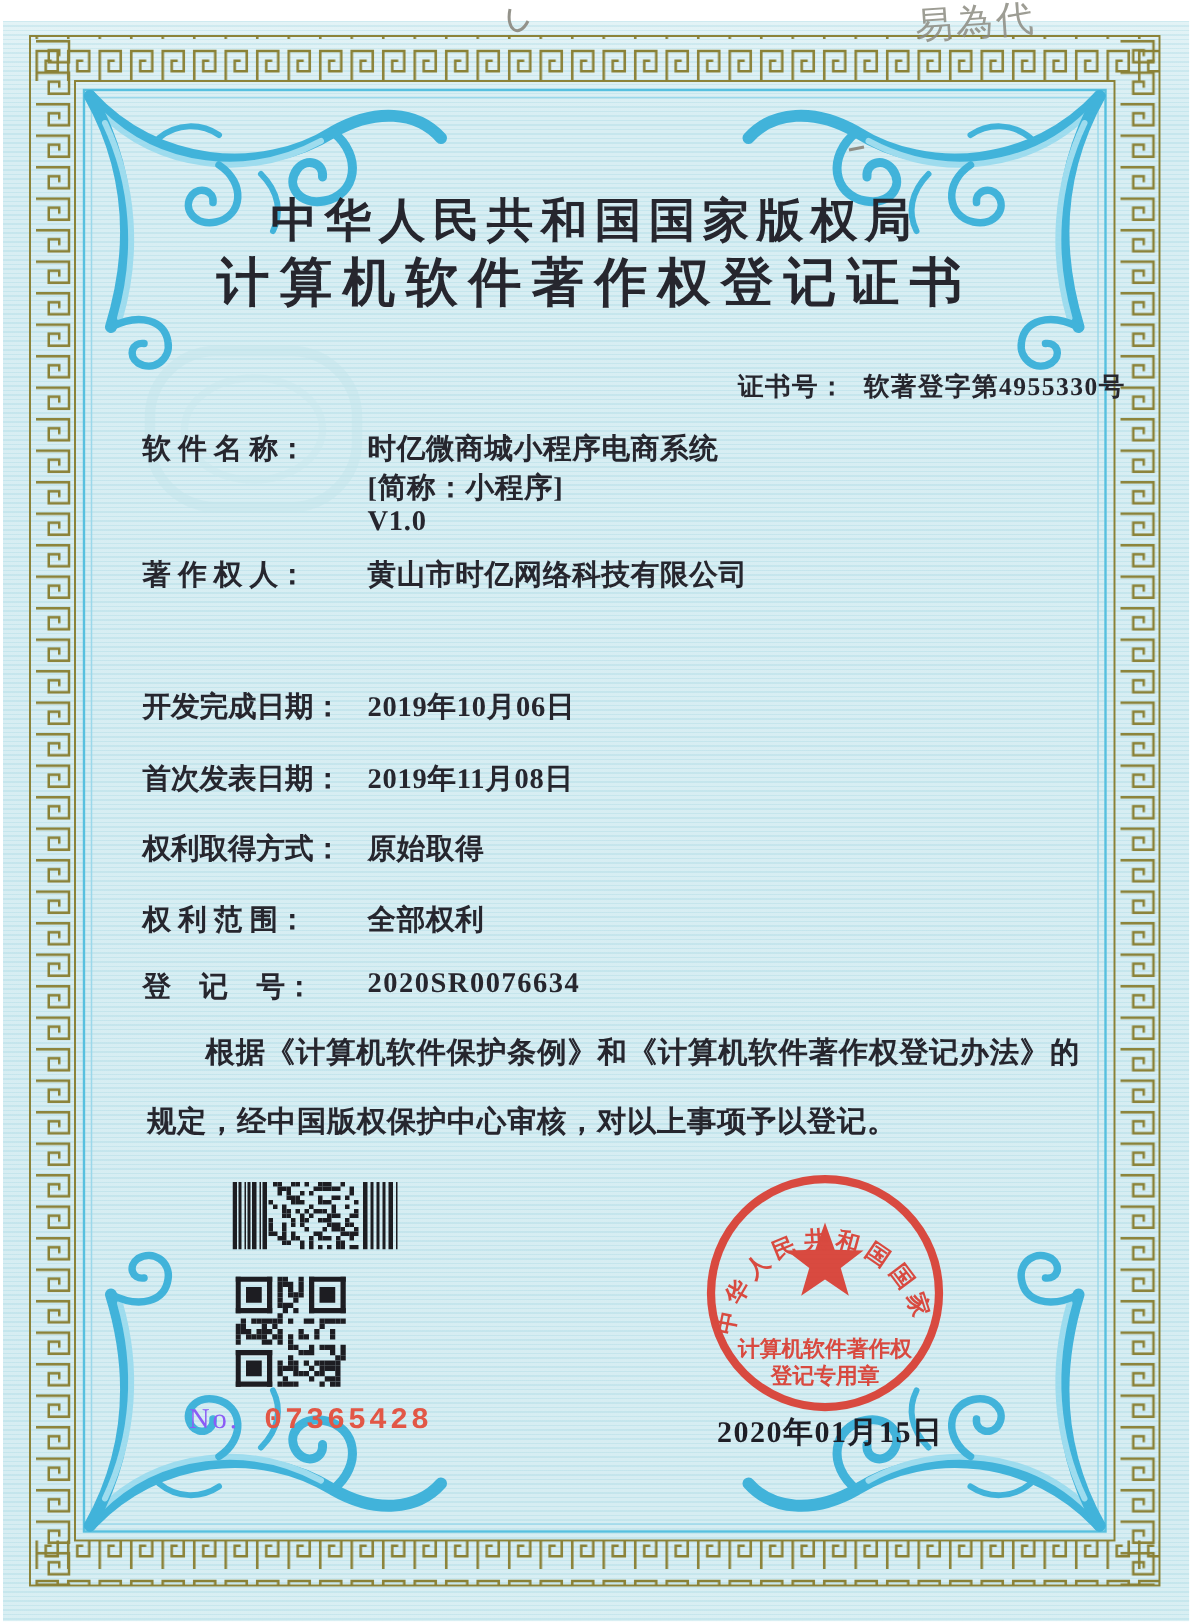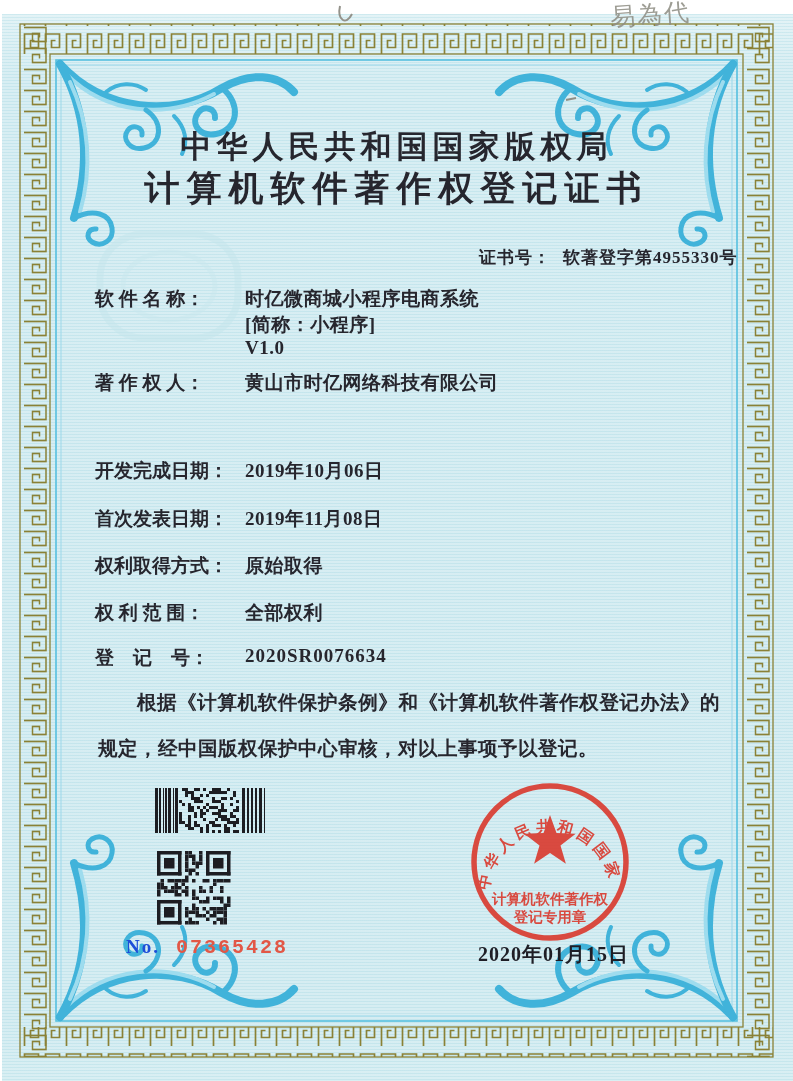--- a/index.html
+++ b/index.html
@@ -20,21 +20,21 @@
   .cjk{font-weight:700;color:#26262e;}
   .authority{width:100%;text-align:center;font-size:31px;letter-spacing:5px;}
   .cert-title{width:100%;text-align:center;font-size:35px;letter-spacing:7px;}
   .certno{font-size:17px;font-weight:700;letter-spacing:1px;}
   .lbl{font-size:19px;font-weight:700;white-space:pre;}
   .val{font-size:19px;font-weight:700;letter-spacing:0.5px;}
   .para{
     width:622px;font-size:19.5px;font-weight:700;line-height:46px;
     text-align:justify;text-indent:2em;letter-spacing:0.5px;
   }
-  .serial-label{font-size:19px;letter-spacing:2px;color:#1d4ed8;font-weight:700;}
+  .serial-label{font-size:19px;letter-spacing:2px;color:#8b5cf6;font-weight:400;}
   .serial-value{font-family:"Liberation Mono","DejaVu Sans Mono",monospace;
     font-size:20px;letter-spacing:2px;color:#e25746;font-weight:700;}
   .issue-date{font-size:20px;font-weight:700;letter-spacing:1px;color:#1e1e26;}
   .handwriting{color:#8d8c82;font-size:25px;font-weight:400;transform:rotate(-4deg);letter-spacing:2px;opacity:.85;}
   svg text{font-family:"Liberation Serif","DejaVu Serif",serif;}
 </style>
 </head>
 <body>
 
 <div id="cert">
@@ -83,21 +83,21 @@
       <ellipse cx="169" cy="286" rx="46" ry="34" fill="none" stroke="#c9e8ee" stroke-width="5"></ellipse>
     </g>
 
     <path d="M340,6 C337,20 346,26 352,14" fill="none" stroke="#93928a" stroke-width="2"></path>
     <line x1="566" y1="100" x2="576" y2="98" stroke="#8f8e86" stroke-width="2"></line>
   </svg>
 
   <div class="abs authority cjk" style="top:126px;left:0">中华人民共和国国家版权局</div>
   <div class="abs cert-title cjk" style="top:165px;left:0">计算机软件著作权登记证书</div>
 
-  <div class="abs" style="top:246px;left:479px">
+  <div class="abs" style="top:246px;left:492px">
     <span class="certno">证书号：</span>
     <span class="certno" style="margin-left:8px">软著登字第4955330号</span>
   </div>
 
   <div class="abs lbl" style="top:286px;left:95px">软 件 名 称：</div>
   <div class="abs val" style="top:286px;left:245px">时亿微商城小程序电商系统</div>
   <div class="abs val" style="top:312px;left:245px">[简称：小程序]</div>
   <div class="abs val" style="top:337px;left:245px">V1.0</div>
 
   <div class="abs lbl" style="top:370px;left:95px">著 作 权 人：</div>

